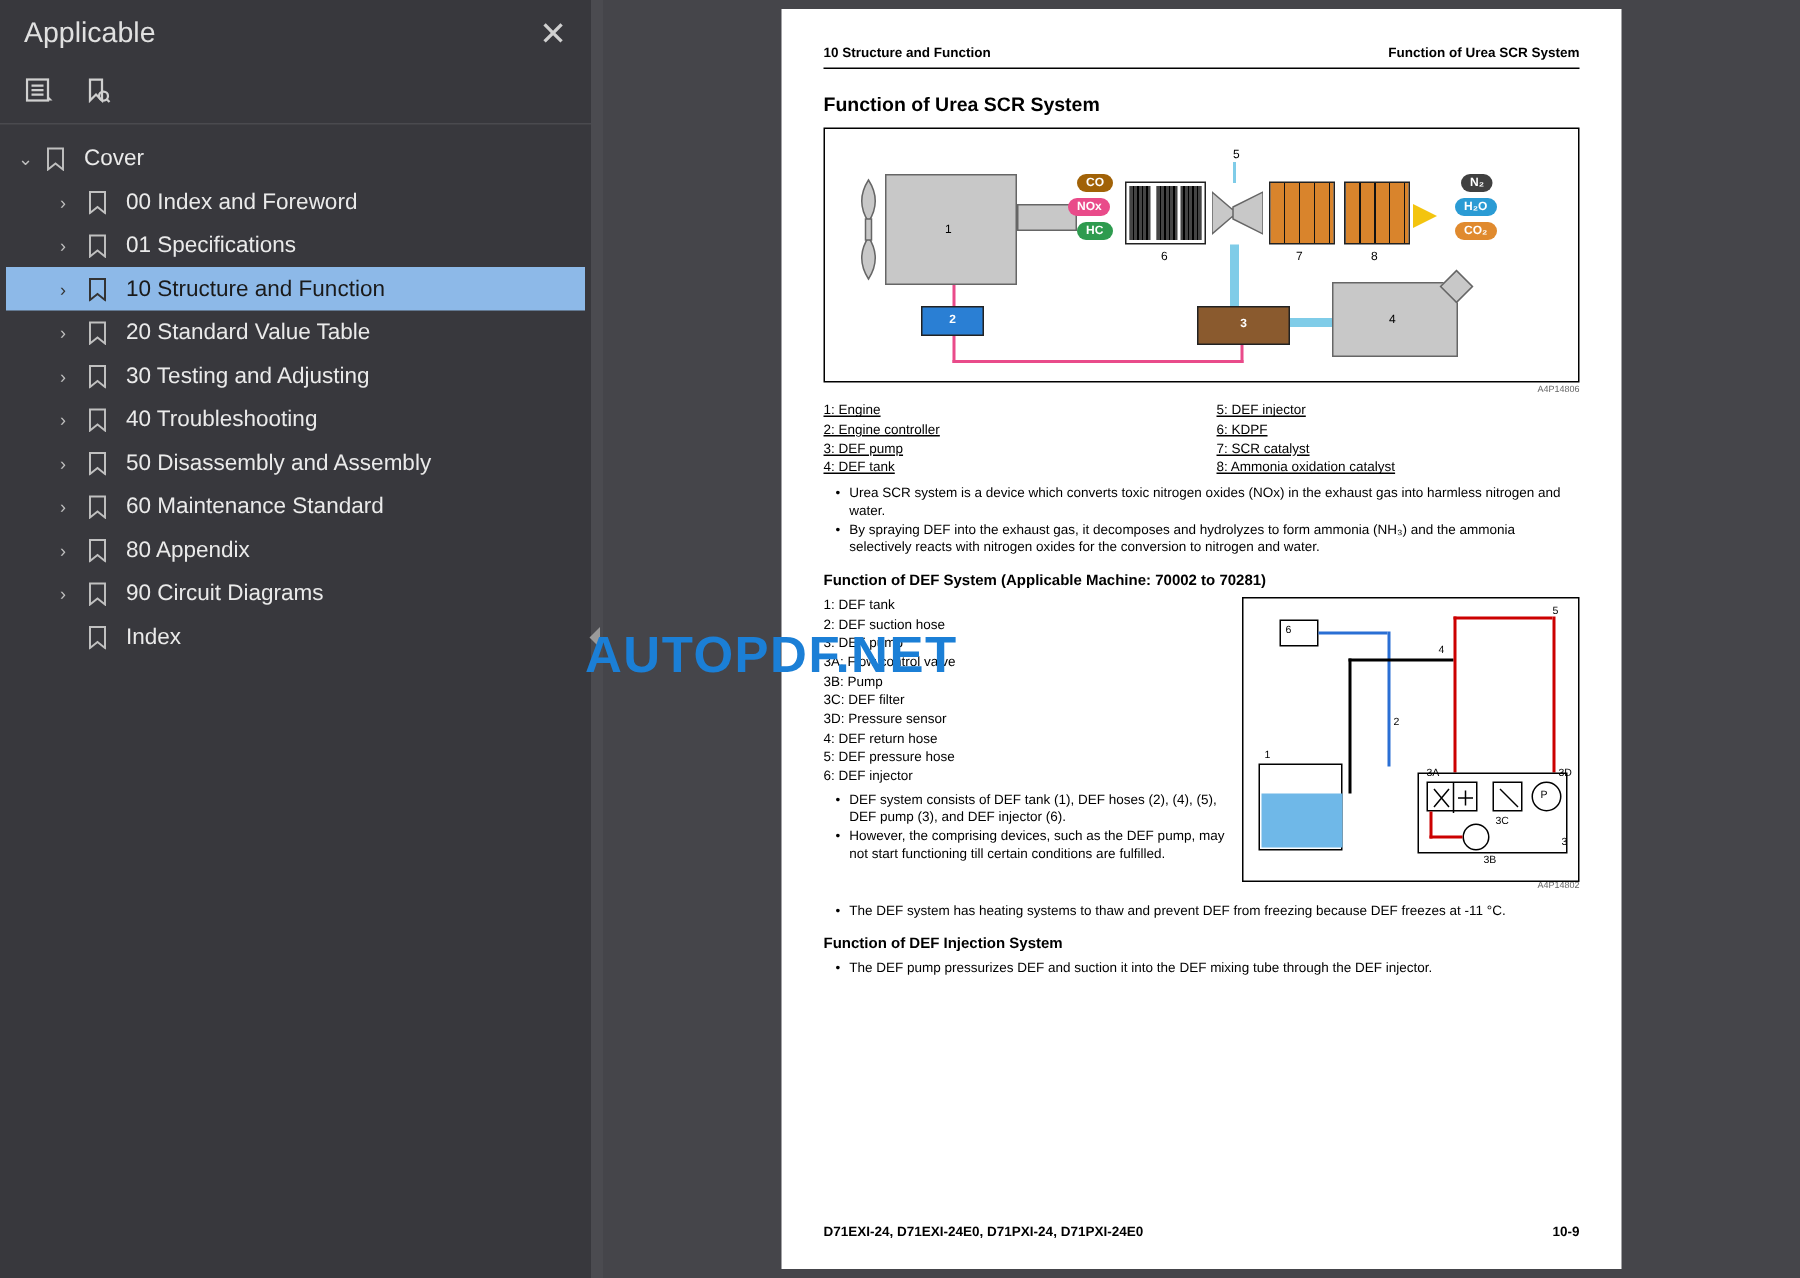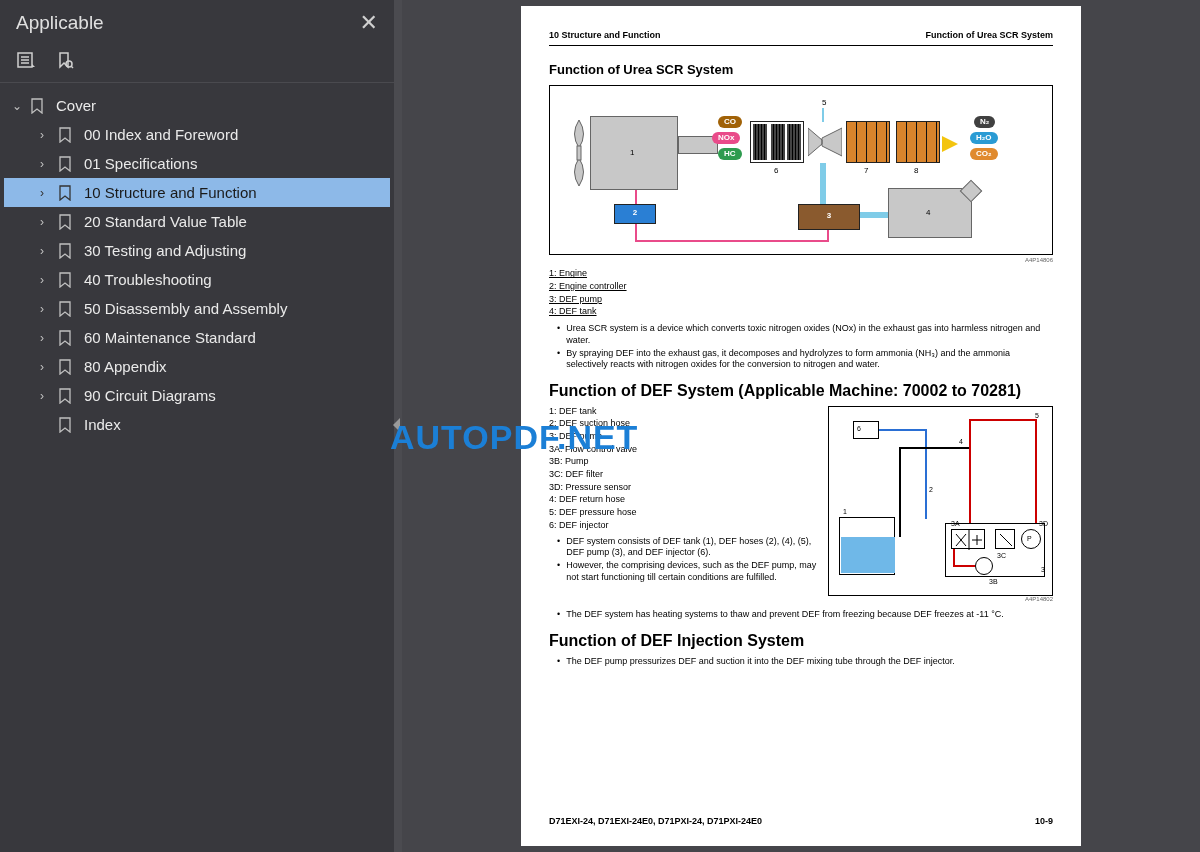--- a/index.html
+++ b/index.html
@@ -159,21 +159,21 @@
 .bullets .bl {
   display: flex;
   font-size: 9px;
   margin-bottom: 1px;
 }
 .bullets .bl::before {
   content: "•";
   margin: 0 6px 0 8px;
 }
 h3.sub-title {
-  font-size: 16px;
+  font-size: 10px;
   font-weight: bold;
   margin: 6px 0 4px 0;
 }
 .def-layout {
   display: flex;
   gap: 10px;
 }
 .def-left { flex: 1; }
 .def-right { width: 225px; }
 .diag2-box {
@@ -439,20 +439,26 @@
       <span class="d1-num" style="left:376px;top:122px">4</span>
     </div>
     <div class="diag-code">A4P14806</div>
 
     <div class="legend-2col">
       <div>
         <div class="leg-line">1: Engine</div>
         <div class="leg-line">2: Engine controller</div>
         <div class="leg-line">3: DEF pump</div>
         <div class="leg-line">4: DEF tank</div>
+      </div>
+      <div>
+        <div class="leg-line">5: DEF injector</div>
+        <div class="leg-line">6: KDPF</div>
+        <div class="leg-line">7: SCR catalyst</div>
+        <div class="leg-line">8: Ammonia oxidation catalyst</div>
       </div>
     </div>
     <div class="bullets">
       <div class="bl">
           <span>Urea SCR system is a device which converts toxic nitrogen oxides (NOx) in the exhaust gas into harmless nitrogen and water.</span>
         </div>
       <div class="bl">
           <span>By spraying DEF into the exhaust gas, it decomposes and hydrolyzes to form ammonia (NH₃) and the ammonia selectively reacts with nitrogen oxides for the conversion to nitrogen and water.</span>
         </div>
     </div>

